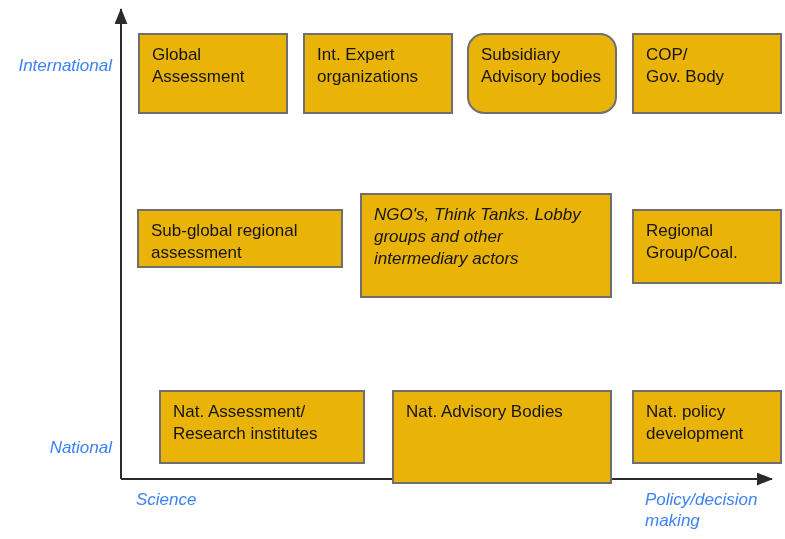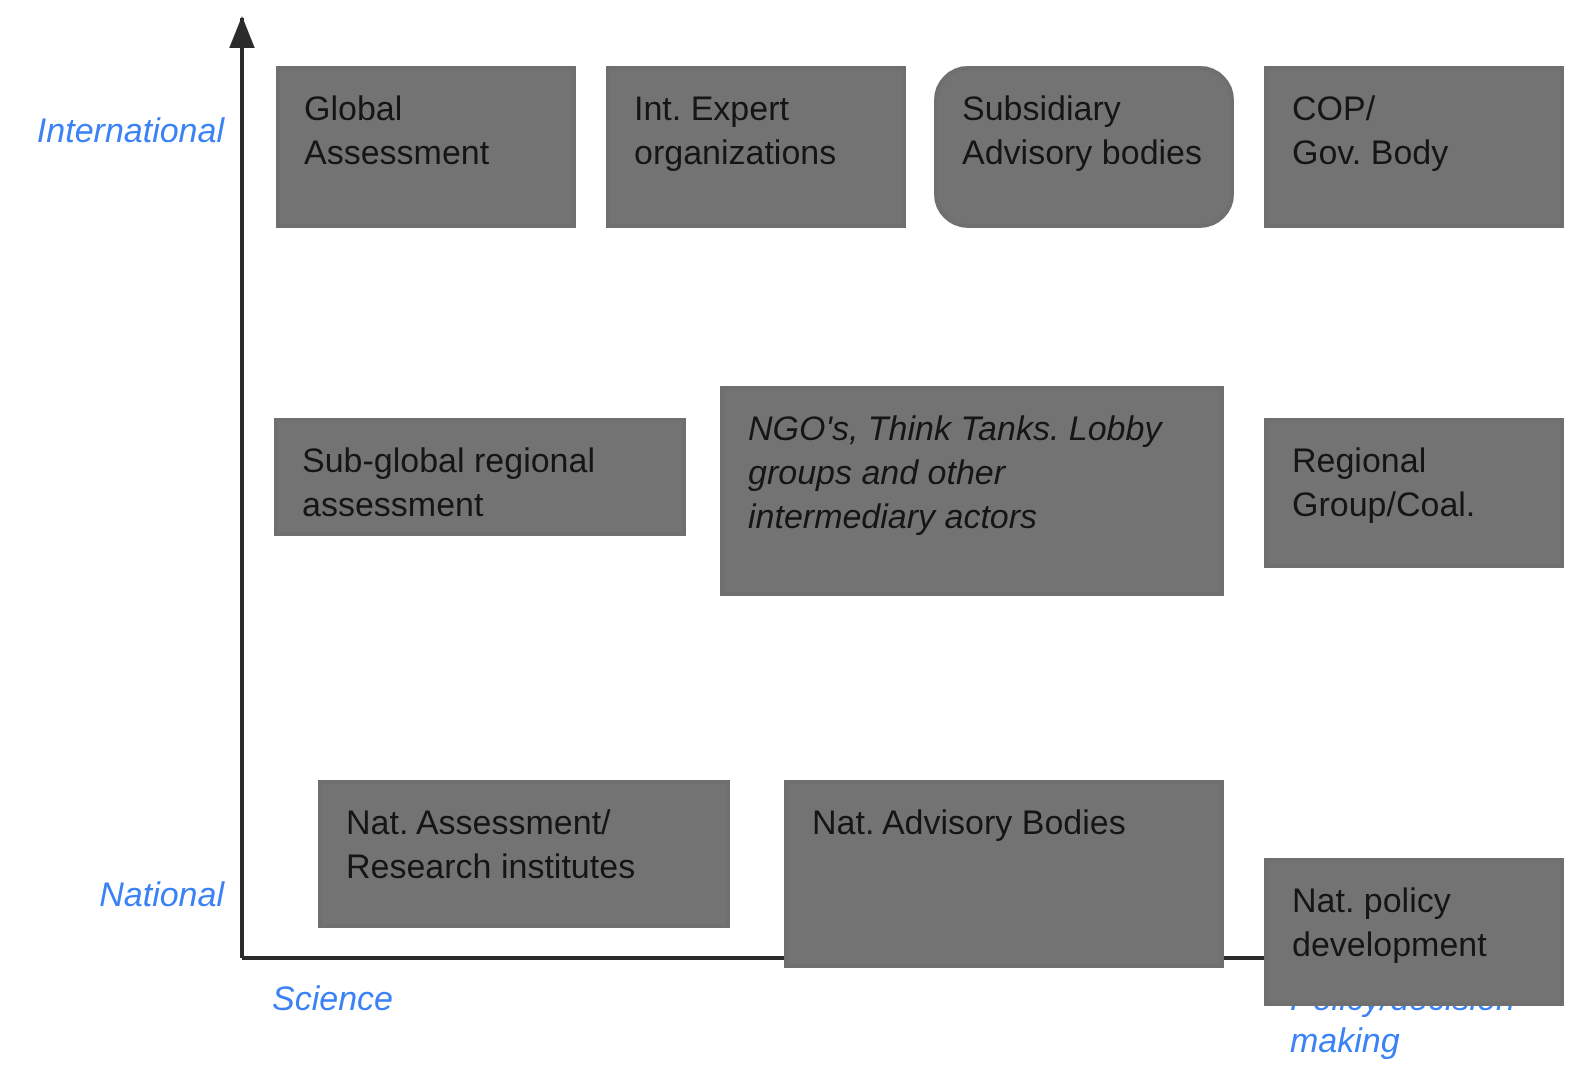--- a/index.html
+++ b/index.html
@@ -54,21 +54,21 @@
   }
   #label-policy {
     left: 645px;
     top: 489px;
     text-align: left;
   }
   .node-box {
     position: absolute;
     box-sizing: border-box;
     border: 2px solid #6f6f6f;
-    background: #737373;
+    background: #eab308;
     padding: 9px 12px 0 12px;
     font-size: 17px;
     line-height: 22px;
     color: #151515;
     white-space: pre-line;
   }
 </style>
 </head>
 <body>
 
@@ -113,16 +113,16 @@
 intermediary actors</div>
 
   <div class="node-box" style="left:632px; top:209px; width:150px; height:75px;">Regional
 Group/Coal.</div>
 
   <div class="node-box" style="left:137px; top:390px; width:206px; height:74px;margin-left:22px;">Nat. Assessment/
 Research institutes</div>
 
   <div class="node-box" style="left:392px; top:390px; width:220px; height:94px;">Nat. Advisory Bodies</div>
 
-  <div class="node-box" style="left:632px; top:390px; width:150px; height:74px;margin-top:39px;">Nat. policy
+  <div class="node-box" style="left:632px; top:390px; width:150px; height:74px;">Nat. policy
 development</div>
 
 </div>
 
 </body></html>

